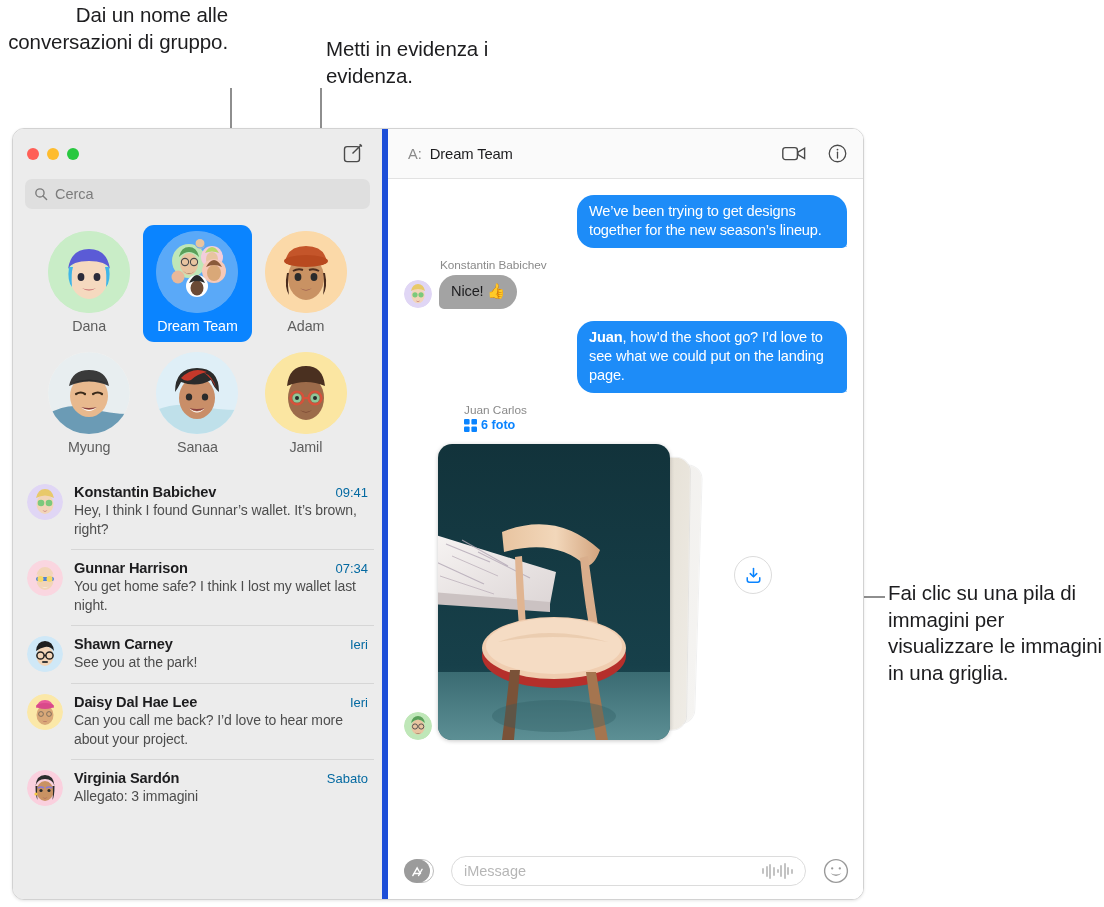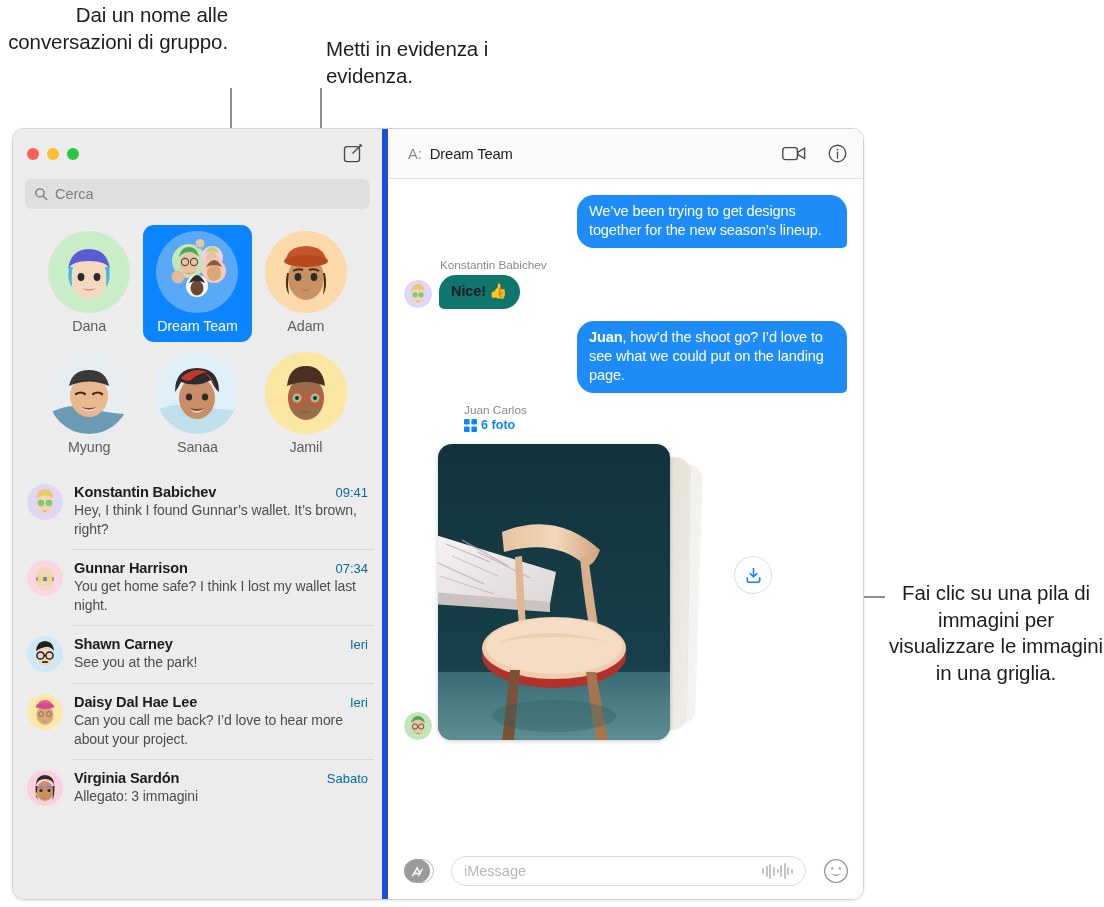--- a/index.html
+++ b/index.html
@@ -15,21 +15,21 @@
   .callout {
     position: absolute;
     color: #1d1d1f;
     font-size: 20.5px;
     line-height: 26.5px;
     letter-spacing: -0.1px;
     white-space: pre-line;
   }
   #callout-group { left: 0px; top: 2px; width: 228px; text-align: right; }
   #callout-fav   { left: 326px; top: 36px; width: 230px; text-align: left; }
-  #callout-stack { left: 888px; top: 580px; width: 216px; text-align: center; }
+  #callout-stack { left: 888px; top: 580px; width: 216px; text-align: left; }
 
   .leader-v { position: absolute; width: 2.4px; background: #8e8e8e; }
   .leader-h { position: absolute; height: 2.4px; background: #8e8e8e; }
 
   
   .window {
     position: absolute;
     left: 12px; top: 128px;
     width: 852px; height: 772px;
     border-radius: 12px;
@@ -152,21 +152,21 @@
   .bubble {
     max-width: 270px;
     padding: 7px 12px 8px 12px;
     border-radius: 17px;
     font-size: 14.6px;
     line-height: 19px;
     letter-spacing: -0.15px;
     position: relative;
   }
   .bubble.out { background: #1d8cf8; color: #ffffff; border-bottom-right-radius: 5px; }
-  .bubble.in { background: #0f766e; color: #1d1d1f; border-bottom-left-radius: 5px; font-weight: bold; }
+  .bubble.in { background: #a3a3a3; color: #1d1d1f; border-bottom-left-radius: 5px; }
   .bubble.out::after {
     content: ""; position: absolute; right: -5px; bottom: 0;
     width: 12px; height: 15px;
     background: #1d8cf8;
     border-bottom-left-radius: 14px;
     clip-path: polygon(0 0, 60% 100%, 0 100%);
   }
   .bubble b { font-weight: 700; }
 
   .in-avatar { width: 28px; height: 28px; border-radius: 50%; flex: 0 0 28px; overflow: hidden; margin-bottom: 1px; }

